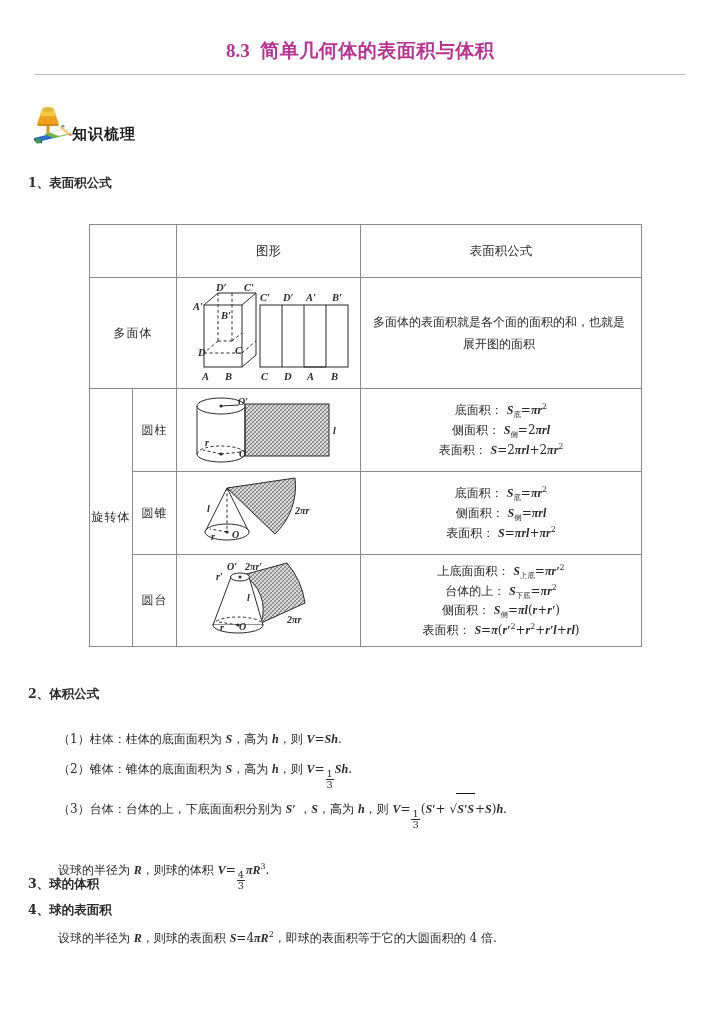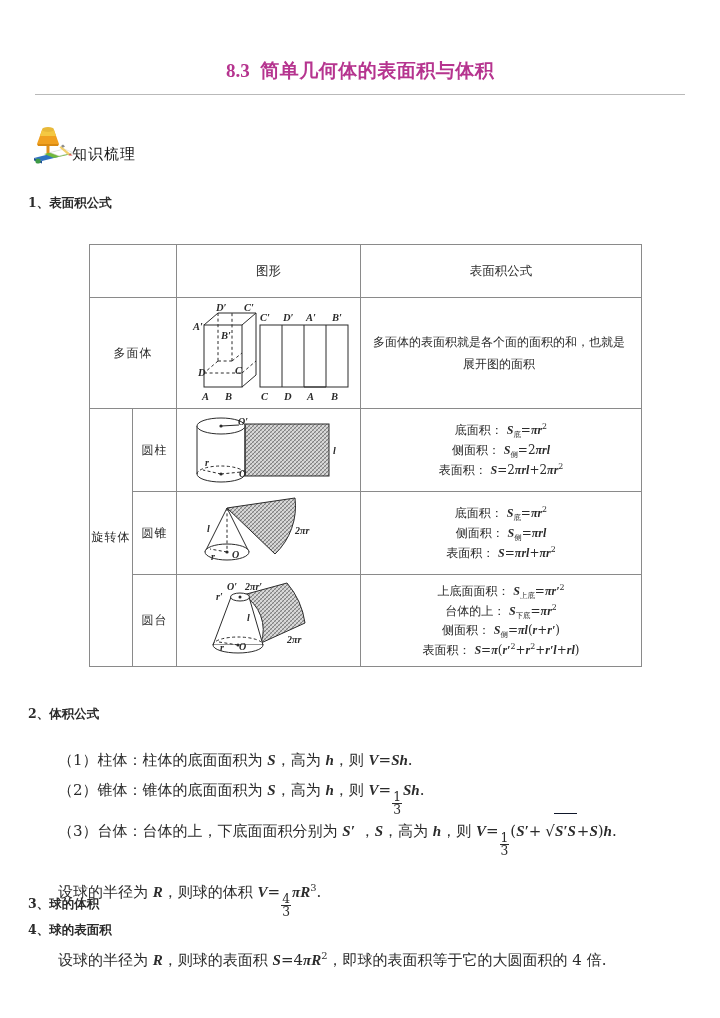--- a/index.html
+++ b/index.html
@@ -1,49 +1,49 @@
 <!DOCTYPE html>
 <html><head>
 <meta charset="utf-8">
 <style>
   html,body{margin:0;padding:0;}
   body{
     width:720px;height:1018px;background:#ffffff;
     font-family:"Liberation Serif","DejaVu Serif",serif;
     color:#1a1a1a;position:relative;overflow:hidden;
   }
-  .page{position:relative;width:720px;height:770px;margin-top:20px;}
+  .page{position:relative;width:720px;height:770px;}
 
   
   .title{
     position:absolute;top:38px;left:0;width:720px;text-align:center;
     font-size:19px;font-weight:bold;color:#b6348f;letter-spacing:.5px;
   }
   .title .num{letter-spacing:0;}
   .title-rule{
     position:absolute;top:74px;left:35px;width:650px;height:1px;
     background:#b9b9b9;
   }
 
   
   .kn-block{position:absolute;top:104px;left:28px;height:42px;display:flex;align-items:flex-end;}
   .kn-icon{width:48px;height:42px;position:relative;flex:none;}
   .kn-label{
     font-family:"DejaVu Sans","Liberation Sans",sans-serif;
-    font-size:15px;font-weight:normal;color:#1c1c1c;
+    font-size:15px;font-weight:bold;color:#1c1c1c;
     margin-left:-4px;margin-bottom:2px;letter-spacing:1px;
   }
 
   
   .sec{
     position:absolute;font-size:12.5px;font-weight:bold;color:#2b2b2b;
     font-family:"DejaVu Serif","Liberation Serif",serif;
   }
   .para{
-    position:absolute;font-size:15px;color:#2b2b2b;
+    position:absolute;font-size:12px;color:#2b2b2b;
     font-family:"DejaVu Serif","Liberation Serif",serif;white-space:nowrap;
   }
   i.v{font-style:italic;font-weight:bold;font-family:"Liberation Serif",serif;}
   .frac{
     display:inline-flex;flex-direction:column;vertical-align:-0.45em;
     text-align:center;line-height:1;margin:0 1px;font-size:.82em;
   }
   .frac .top{border-bottom:1px solid #2b2b2b;padding:0 1px;}
   .frac .bot{padding:0 1px;}
   .sq{display:inline-block;position:relative;padding-left:4px;}

